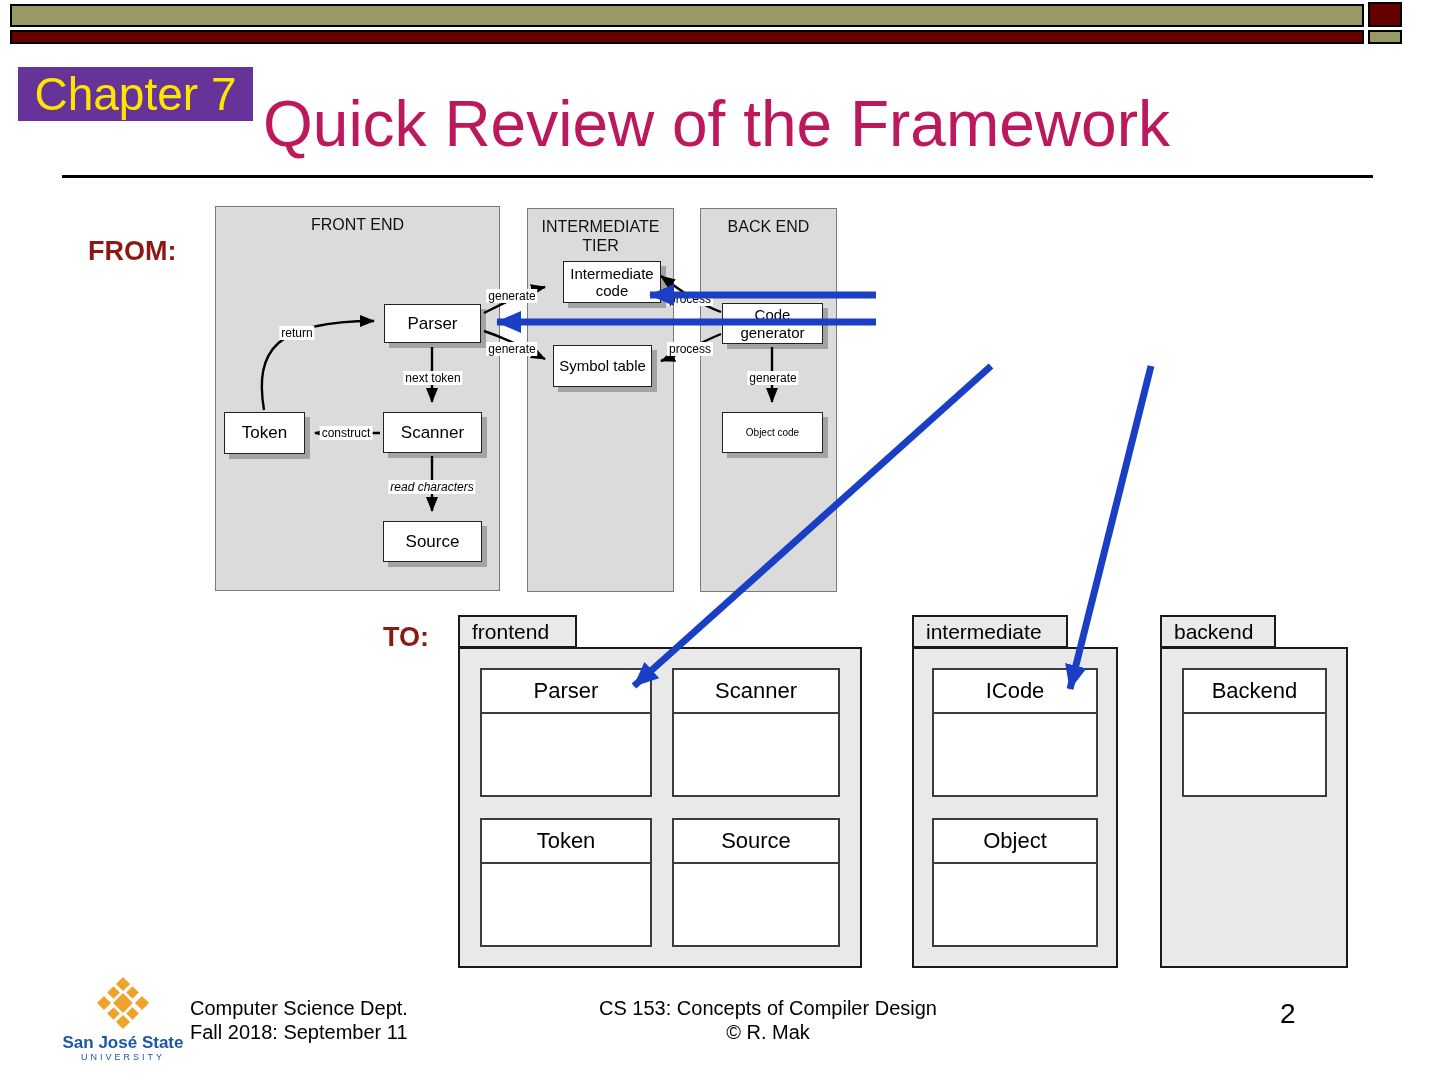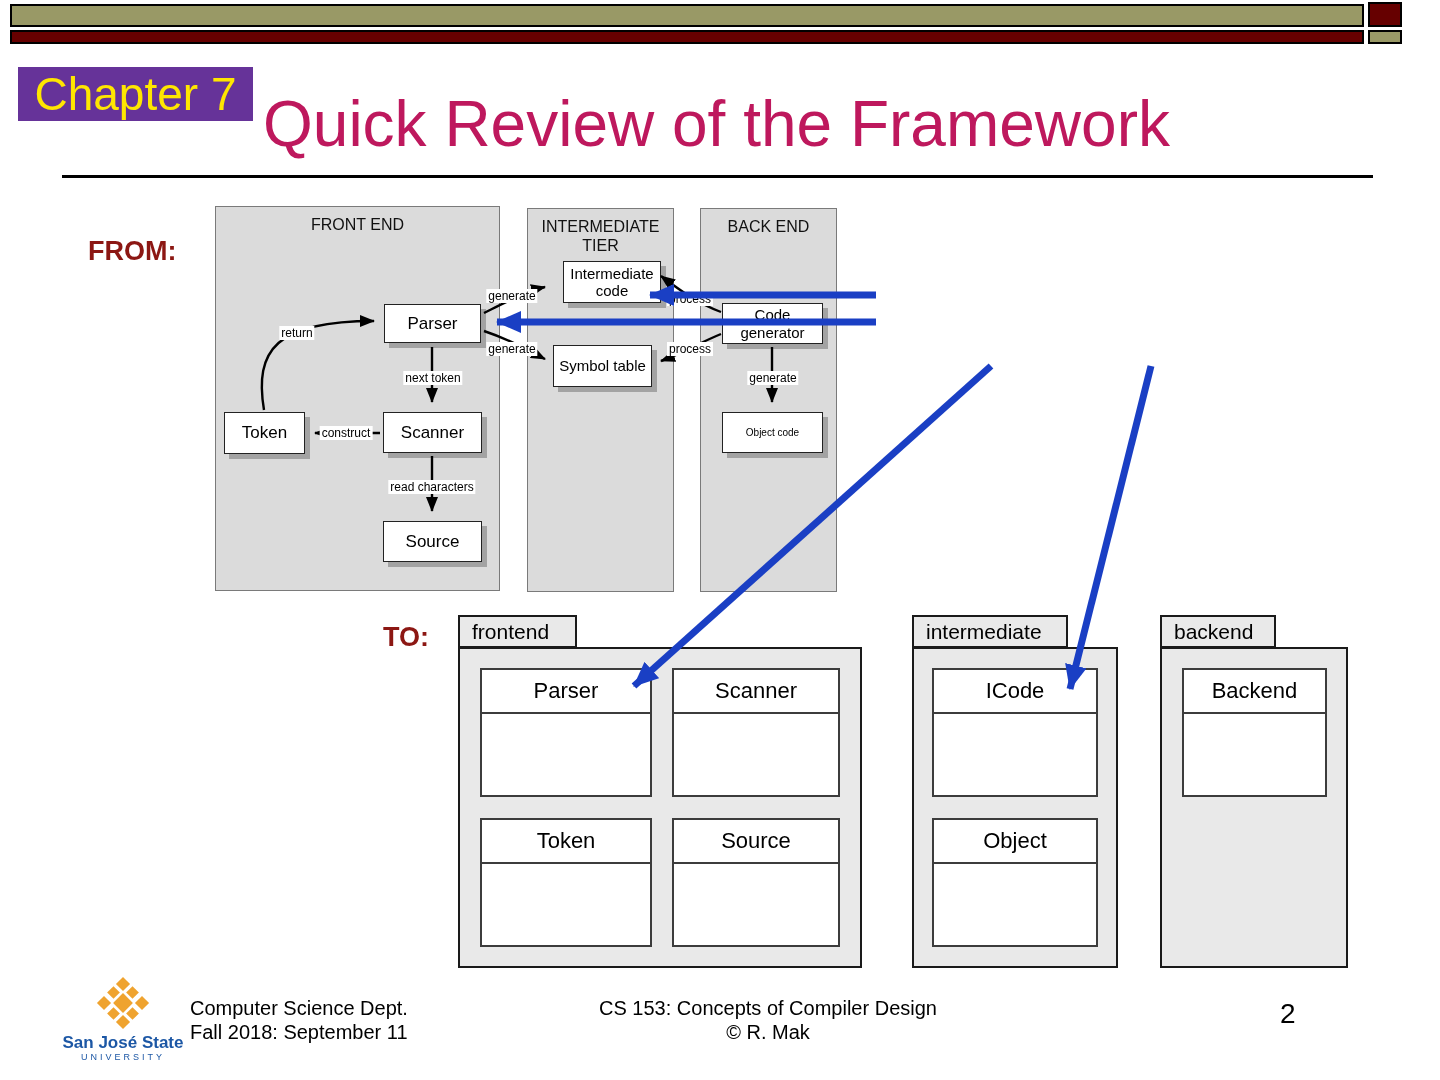--- a/index.html
+++ b/index.html
@@ -120,21 +120,21 @@
       <path d="M484,331 C514,341 529,351 545,359" marker-end="url(#mArrB)"></path>
       <path d="M721,312 C697,303 681,291 661,276" marker-end="url(#mArrB)"></path>
       <path d="M721,334 C699,343 683,353 661,361" marker-end="url(#mArrB)"></path>
       <path d="M772,347 L772,402" marker-end="url(#mArrB)"></path>
     </g>
   </svg>
 
   <span class="abs chip" style="left:297px;top:333px;">return</span>
   <span class="abs chip" style="left:433px;top:378px;">next token</span>
   <span class="abs chip" style="left:346px;top:433px;">construct</span>
-  <span class="abs chip" style="left:432px;top:487px;">read characters</span>
+  <span class="abs chip" style="left:432px;top:487px;font-style:italic;">read characters</span>
   <span class="abs chip" style="left:512px;top:296px;">generate</span>
   <span class="abs chip" style="left:512px;top:349px;">generate</span>
   <span class="abs chip" style="left:690px;top:299px;">process</span>
   <span class="abs chip" style="left:690px;top:349px;">process</span>
   <span class="abs chip" style="left:773px;top:378px;">generate</span>
 
   <div class="abs pkg-tab" style="left:458px;top:615px;width:119px;height:33px;">
     <span>frontend</span>
     </div>
   <div class="abs pkg-body" style="left:458px;top:647px;width:404px;height:321px;"></div>

